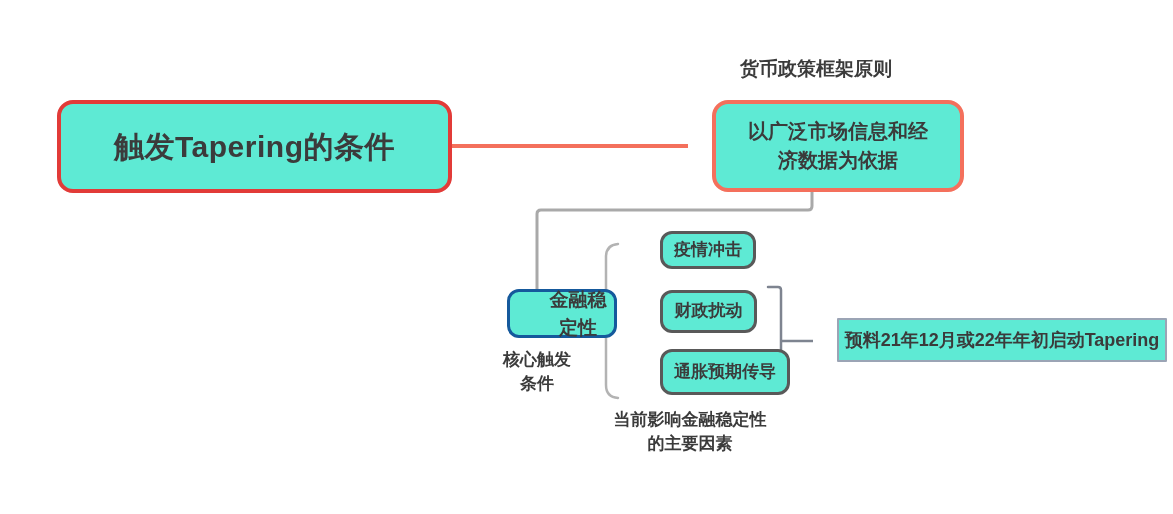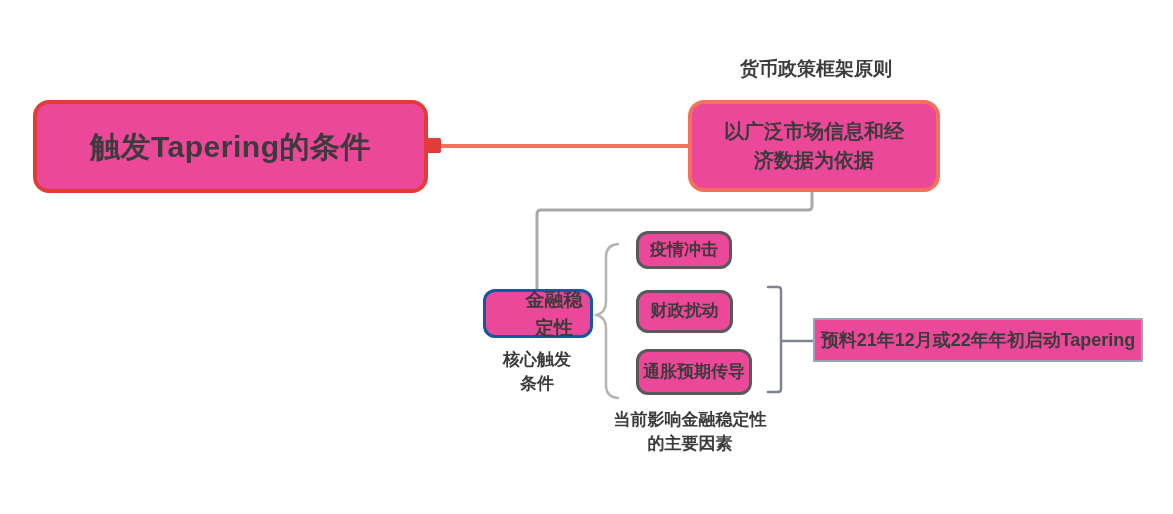--- a/index.html
+++ b/index.html
@@ -21,26 +21,27 @@
     width: 1173px;
     height: 514px;
     pointer-events: none;
   }
   .node {
     position: absolute;
     display: flex;
     align-items: center;
     justify-content: center;
     text-align: center;
-    background: #ec4899;
+    background: #5eead4;
     color: #3b3b3b;
     font-weight: 700;
     white-space: pre-line;
     box-sizing: border-box;
     line-height: 1.45;
+    margin-left: 24px;
   }
   .node-root {
     left: 33px; top: 100px;
     width: 395px; height: 93px;
     border: 4px solid #e23b38;
     border-radius: 16px;
     font-size: 30px;
     letter-spacing: 0.5px;
   }
   .node-policy {
@@ -123,19 +124,19 @@
   <div class="float-label label-framework">货币政策框架原则</div>
   <div class="node node-policy">以广泛市场信息和经
 济数据为依据</div>
 
   <div class="node node-stability">金融稳定性</div>
   <div class="float-label label-core">核心触发
 条件</div>
 
   <div class="node node-factor" style="left:636px; top:231px; width:96px; height:38px;font-family:Liberation Serif, serif;">疫情冲击</div>
   <div class="node node-factor" style="left:636px; top:290px; width:97px; height:43px;">财政扰动</div>
-  <div class="node node-factor" style="left:636px; top:349px; width:116px; height:46px;">通胀预期传导</div>
+  <div class="node node-factor" style="left:636px; top:349px; width:130px; height:46px;">通胀预期传导</div>
   <div class="float-label label-factors">当前影响金融稳定性
 的主要因素</div>
 
   <div class="node node-prediction">预料21年12月或22年年初启动Tapering</div>
 
 </div>
 
 </body></html>

